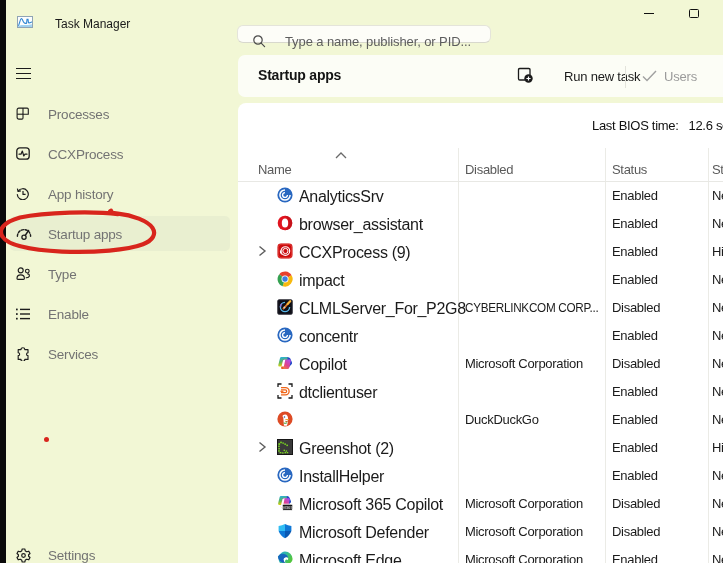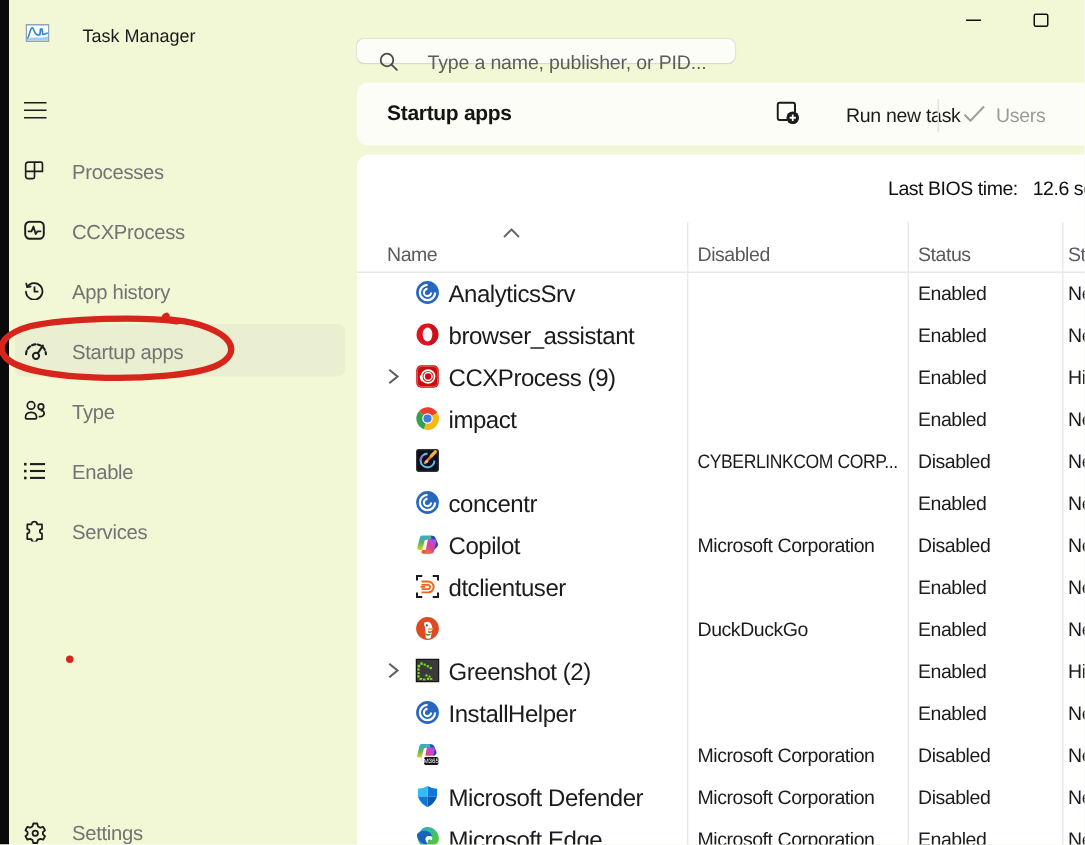--- a/index.html
+++ b/index.html
@@ -202,20 +202,21 @@
       <div class="row" style="top:190.5px">
         <svg class="ricon" viewBox="0 0 16 16">
           <rect x="0.5" y="0.5" width="15" height="15" rx="1.5" fill="#0e0e16"></rect>
           <rect x="0.9" y="0.9" width="14.2" height="14.2" rx="1.2" fill="none" stroke="#2a2a35" stroke-width="0.8"></rect>
           <path d="M8 3.4 a4.6 4.6 0 1 0 4.6 4.6" fill="none" stroke="#57b7e8" stroke-width="1.4"></path>
           <path d="M3.4 8 a4.6 4.6 0 0 1 1.4 -3.3" fill="none" stroke="#8a6fd8" stroke-width="1.4"></path>
           <path d="M6.4 9.6 L11 4.6" stroke="#e87820" stroke-width="1.8" stroke-linecap="round"></path>
           <path d="M10.6 4.9 L13.2 2.2" stroke="#f8b43c" stroke-width="2.2" stroke-linecap="round"></path>
           <circle cx="7.4" cy="8.6" r="1" fill="#c8c8d0"></circle>
         </svg>
+        <div class="rname">CLMLServer_For_P2G8</div>
         <div class="rpub" style="transform:scaleX(0.9);transform-origin:0 50%;max-width:none;">CYBERLINKCOM CORP...</div>
         <div class="rstat">Disabled</div>
         <div class="rimp">Ne</div>
       </div>
       <div class="row" style="top:218.5px">
         <svg class="ricon" viewBox="0 0 16 16">
           <circle cx="8" cy="8" r="7.6" fill="#2867c0"></circle>
           <path d="M8 8 m0 -5.1 a5.1 5.1 0 1 0 5.1 5.1" fill="none" stroke="#fff" stroke-width="1.5"></path>
           <path d="M8 8 m0 -2.4 a2.4 2.4 0 1 0 2.4 2.4" fill="none" stroke="#fff" stroke-width="1.4"></path>
         </svg>
@@ -330,20 +331,21 @@
               <stop offset="1" stop-color="#ef7e42"></stop>
             </linearGradient>
           </defs>
           <path d="M4 1 L8.9 1 Q10.6 1 10.6 2.1 L10.6 3.8 L7 3.8 Q6 3.8 5.7 4.9 L4.6 10 L2.2 10 Q0.8 10 1.1 8.6 L2.6 2.3 Q2.9 1 4 1 Z" fill="url(#mc1)"></path>
           <path d="M9.2 1 Q11.7 1 12.4 2.4 L13.9 6 Q14.4 7.2 13.4 8.1 L9.9 11.7 Q9.2 12.4 8 12.4 L5.8 12.4 Q7.7 12.1 8 10.8 L9.8 3.3 Q10.2 1.4 9.2 1 Z" fill="#1e48c8"></path>
           <path d="M6.8 3.3 L11.7 3.3 Q13.1 3.3 12.8 4.6 L11.4 10.9 Q11.1 12.4 9.7 12.4 L4.9 12.4 Q3.5 12.4 3.8 10.9 L5.4 4.6 Q5.7 3.3 6.8 3.3 Z" fill="url(#mc2)"></path>
           <path d="M5.6 4 L7.6 3.3 L6.2 10.6 Q5.8 12.2 4.4 12.4 L4.9 12.4 Q3.5 12.4 3.8 10.9 Z" fill="#fff"></path>
           <rect x="5.2" y="9.2" width="10.6" height="6.2" rx="1.6" fill="#151515" stroke="#fff" stroke-width="0.9"></rect>
           <text x="10.5" y="13.9" font-size="4.2" fill="#fff" text-anchor="middle" font-family="Liberation Sans, sans-serif">M365</text>
         </svg>
+        <div class="rname">Microsoft 365 Copilot</div>
         <div class="rpub" style="">Microsoft Corporation</div>
         <div class="rstat">Disabled</div>
         <div class="rimp">Ne</div>
       </div>
       <div class="row" style="top:414.5px">
         <svg class="ricon" viewBox="0 0 16 16">
           <path d="M8 1 Q10.8 2.6 14.4 2.9 L14.4 8 L8 8 Z" fill="#0f78d7"></path>
           <path d="M8 1 Q5.2 2.6 1.6 2.9 L1.6 8 L8 8 Z" fill="#31bdf3"></path>
           <path d="M1.6 8 L8 8 L8 15.2 Q3.4 13 1.6 8 Z" fill="#0f78d7"></path>
           <path d="M14.4 8 L8 8 L8 15.2 Q12.6 13 14.4 8 Z" fill="#0a59b3"></path>

